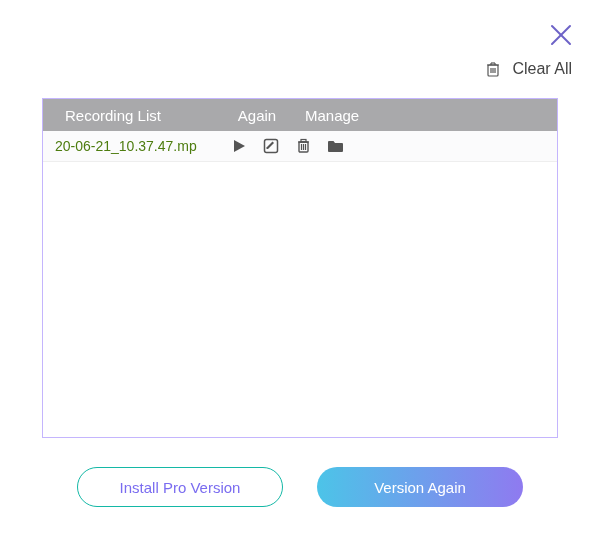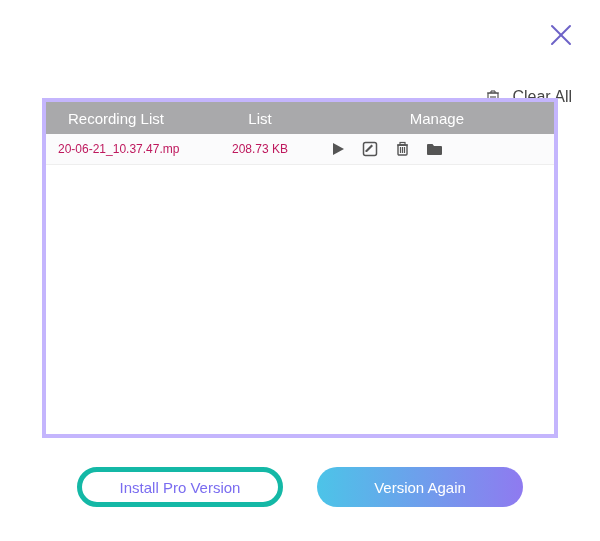--- a/index.html
+++ b/index.html
@@ -29,57 +29,56 @@
   .close svg { display:block; }
 
   .clear-row {
     position: absolute;
     top: 60px;
     right: 28px;
     display: flex;
     align-items: center;
     gap: 10px;
     cursor: pointer;
-    margin-top: 28px;
   }
   .clear-row .label {
     font-size: 16px;
     color: #444;
   }
 
   .table-wrap {
     position: absolute;
     left: 42px;
     top: 98px;
     width: 516px;
     height: 340px;
-    border: 4px solid #c4b5fd;
+    border: 1px solid #c4b5fd;
     box-sizing: border-box;
     overflow: hidden;
     background: #fff;
   }
   .thead {
     display: flex;
     height: 32px;
     background: #a9a9ab;
     color: #fff;
     font-size: 15px;
     align-items: center;
   }
   .col-name   { width: 166px; padding-left: 22px; box-sizing:border-box; }
   .col-dur    { width: 96px;  text-align: center; }
   .col-size   { width: 96px;  text-align: center; }
-  .col-manage { width: 156px; text-align: right; }
+  .col-manage { width: 156px; text-align: left; }
 
   .trow {
     display: flex;
     height: 30px;
     align-items: center;
-    font-size: 12px;
-    color: #be185d;
+    font-size: 14px;
+    color: #4d7c0f;
     border-bottom: 1px solid #eee;
     background: #fbfbfc;
   }
   .trow .col-name {
     white-space: nowrap;
     overflow: hidden;
     text-overflow: clip;
     padding-left: 12px;
   }
   .manage-icons {
@@ -113,21 +112,21 @@
     height: 40px;
     border-radius: 20px;
     display: flex;
     align-items: center;
     justify-content: center;
     font-size: 15px;
     cursor: pointer;
     box-sizing: border-box;
   }
   .btn-outline {
-    border: 5px solid #14b8a6;
+    border: 1px solid #14b8a6;
     color: #7a6cf0;
     background: #fff;
   }
   .btn-fill {
     color: #fff;
     border: none;
     background: linear-gradient(90deg, #4cc4e8 0%, #8f7af0 100%);
   }
 </style>
 </head>
@@ -152,27 +151,26 @@
       <line x1="7" y1="3" x2="11" y2="3" stroke="#555" stroke-width="1.2"></line>
       <line x1="7" y1="3" x2="7" y2="5" stroke="#555" stroke-width="1.2"></line>
       <line x1="11" y1="3" x2="11" y2="5" stroke="#555" stroke-width="1.2"></line>
     </svg>
     <span class="label">Clear All</span>
   </div>
 
   <div class="table-wrap">
     <div class="thead">
       <div class="col-name">Recording List</div>
-      <div class="col-size">List</div>
+      <div class="col-size">Again</div>
       <div class="col-manage">Manage</div>
     </div>
 
     <div class="trow">
       <div class="col-name">20-06-21_10.37.47.mp</div>
-      <div class="col-size">208.73 KB</div>
       <div class="manage-icons">
         <div class="micon">
           <svg width="14" height="14" viewBox="0 0 14 14">
             <polygon points="2,1 13,7 2,13" fill="#555"></polygon>
           </svg>
         </div>
         <div class="micon">
           <svg width="16" height="16" viewBox="0 0 16 16">
             <rect x="1.5" y="1.5" width="13" height="13" rx="2" fill="none" stroke="#555" stroke-width="1.5"></rect>
             <path d="M5 11 L11 5 L9.5 3.5 L3.5 9.5 L3.5 11 Z" fill="#555"></path>

